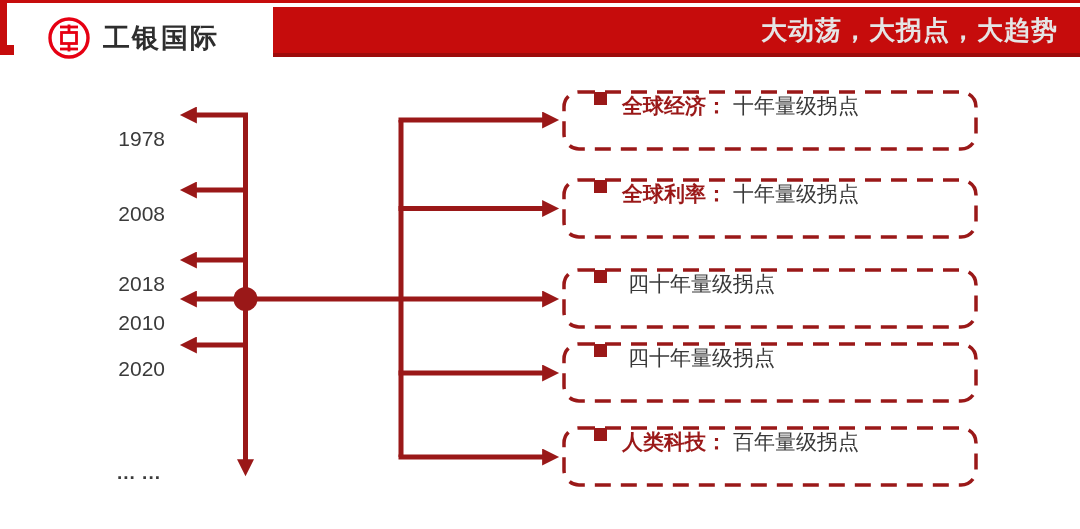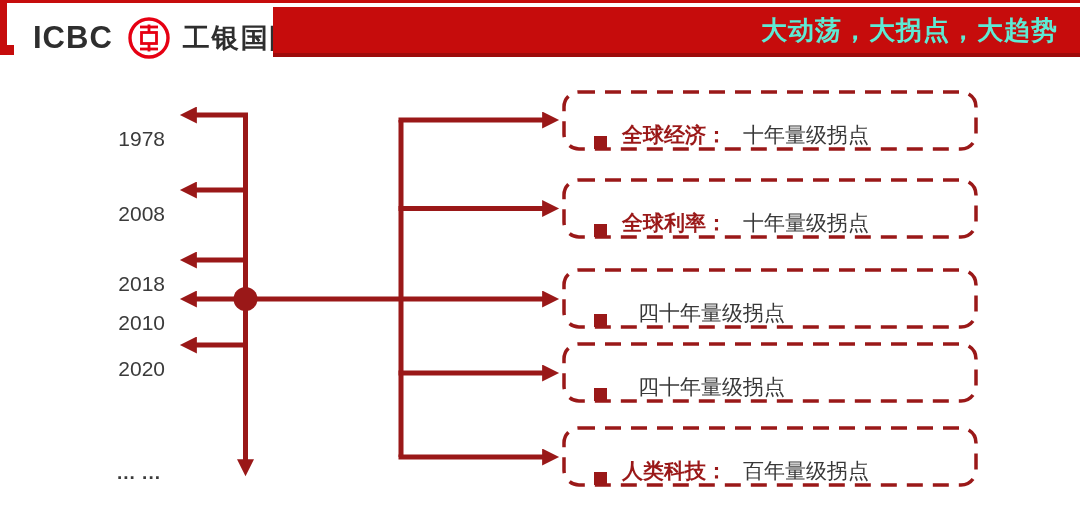--- a/index.html
+++ b/index.html
@@ -13,48 +13,47 @@
   
   .logo{position:absolute;left:33px;top:14px;height:48px;display:flex;align-items:center;}
   .logo .en{font-size:31px;font-weight:bold;color:#2e2e2e;letter-spacing:1px;}
   .logo .mark{margin:0 12px 0 14px;display:block;}
   .logo .cn{font-size:27px;font-weight:bold;color:#2e2e2e;letter-spacing:2px;}
 
   
   .banner{position:absolute;left:273px;top:7px;width:807px;height:46px;background:#C60C0C;
           border-bottom:4px solid #9E0B0B;box-sizing:content-box;
           display:flex;align-items:center;justify-content:flex-end;padding-right:0;}
-  .banner span{color:#5eead4;font-size:26px;font-weight:bold;padding-right:22px;letter-spacing:1px;}
+  .banner span{color:#e5e5e5;font-size:26px;font-weight:bold;padding-right:22px;letter-spacing:1px;}
 
   
   svg.diagram{position:absolute;left:0;top:0;width:1080px;height:529px;}
 
   
   .year{position:absolute;left:93px;width:72px;height:28px;line-height:28px;text-align:right;
         font-size:21px;color:#3a3a3a;margin-top:24px;}
   .ellipsis{position:absolute;left:117px;top:462px;font-size:19px;font-weight:bold;color:#3a3a3a;letter-spacing:1px;}
 
   
   .callout{position:absolute;left:564px;width:412px;height:57px;box-sizing:border-box;
-           display:flex;align-items:flex-end;padding-left:30px;}
+           display:flex;align-items:flex-start;padding-left:30px;}
   .callout .bullet{width:13px;height:13px;background:#9A1818;margin-right:15px;flex:0 0 auto;}
   .callout .label{font-size:21px;font-weight:bold;color:#9A1818;white-space:nowrap;}
-  .callout .desc{font-size:21px;color:#383838;margin-left:16px;white-space:nowrap;}
+  .callout .desc{font-size:21px;color:#383838;margin-left:6px;white-space:nowrap;}
 </style>
 </head>
 <body>
 
 <div class="slide">
 
   <div class="top-strip"></div>
   <div class="left-bracket-bar"></div>
   <div class="left-bracket-foot"></div>
 
   <div class="logo">
-    <span class="en">ICBC</span>
     <svg class="mark" width="44" height="44" viewBox="0 0 44 44">
       <circle cx="22" cy="22" r="19" fill="none" stroke="#E60012" stroke-width="3.4"></circle>
       <rect x="14.5" y="16.5" width="15" height="11" fill="none" stroke="#E60012" stroke-width="2.8"></rect>
       <line x1="22" y1="8.5" x2="22" y2="16.5" stroke="#E60012" stroke-width="2.8"></line>
       <line x1="22" y1="27.5" x2="22" y2="35.5" stroke="#E60012" stroke-width="2.8"></line>
       <line x1="13" y1="11" x2="31" y2="11" stroke="#E60012" stroke-width="2.8"></line>
       <line x1="13" y1="33" x2="31" y2="33" stroke="#E60012" stroke-width="2.8"></line>
     </svg>
     <span class="cn">工银国际</span>
   </div>

